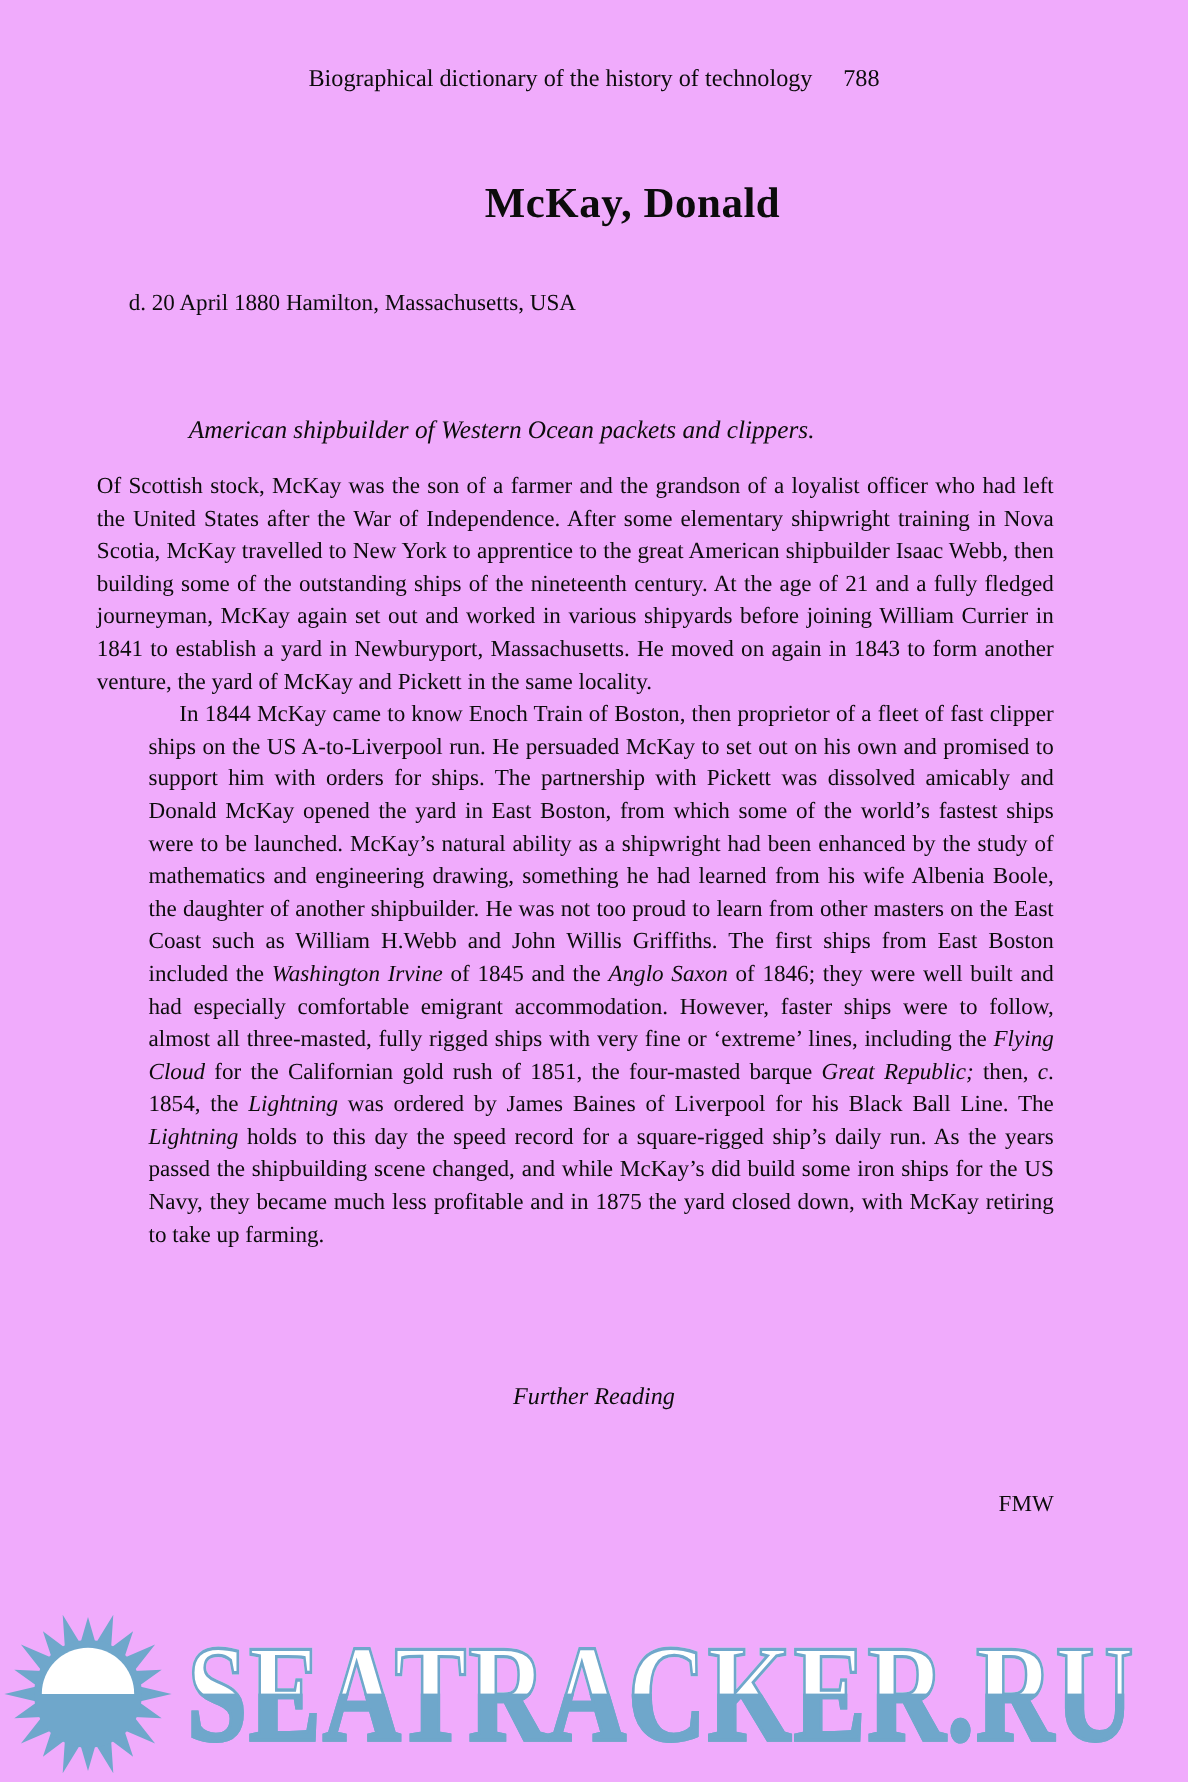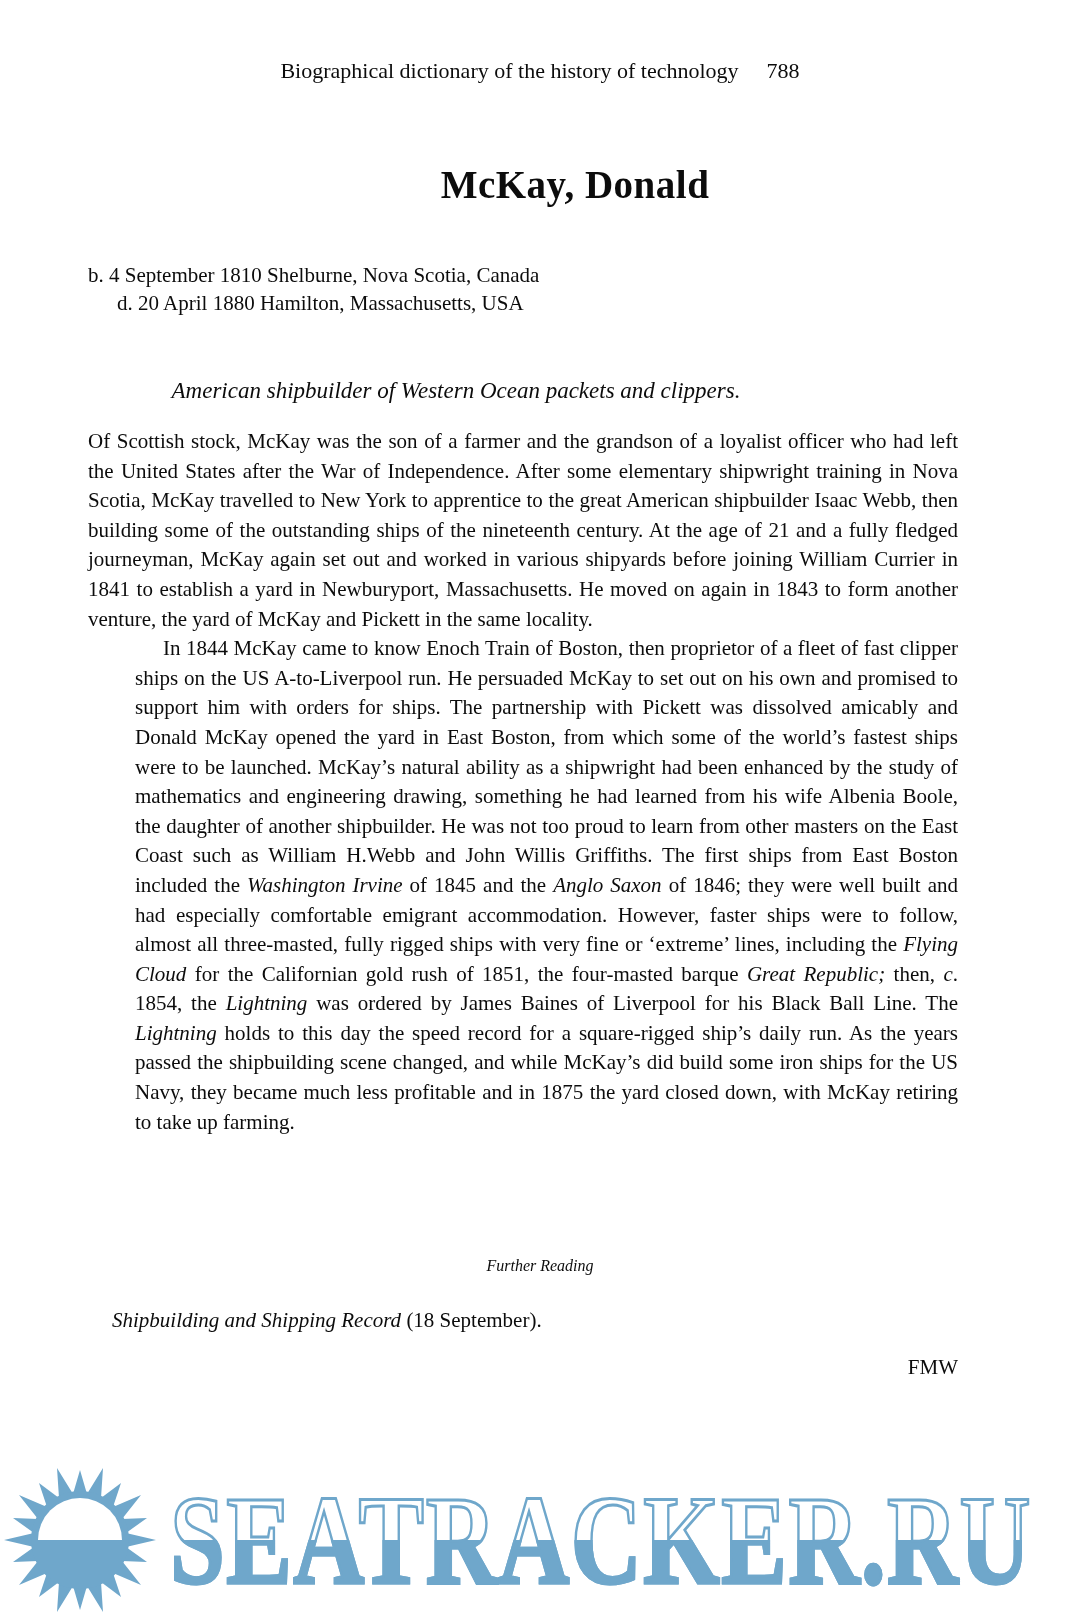--- a/index.html
+++ b/index.html
@@ -1,21 +1,21 @@
 <!DOCTYPE html>
 <html><head>
 <meta charset="utf-8">
 <style>
   html,body{margin:0;padding:0;}
   body{background:#e8e8e8;}
   .page{
     position:relative;
     width:1080px;height:1620px;
     margin:0 auto;
-    background:#ffffff;
+    background:#f0abfc;
     overflow:hidden;
     font-family:"Liberation Serif","DejaVu Serif",serif;
     color:#0c0c0c;
   }
   
   .header{
     position:absolute;top:58px;left:0;width:1080px;
     display:flex;justify-content:center;align-items:baseline;gap:28px;
     font-size:22px;line-height:1.2;
   }
@@ -41,21 +41,21 @@
   .body{
     position:absolute;top:427px;left:88px;width:870px;
     font-size:21px;line-height:29.6px;text-align:justify;
   }
   .body p{margin:0;padding:0;}
   .body p.indented{text-indent:28px;margin-left:47px;}
   .body i{font-style:italic;}
   
   .fr-heading{
     position:absolute;top:1256px;left:0;width:1080px;
-    text-align:center;font-style:italic;font-size:16px;line-height:1.2;
+    text-align:center;font-style:italic;font-size:22px;line-height:1.2;
   }
   .reference{
     position:absolute;top:1306px;left:88px;width:870px;
     font-size:21px;line-height:28.5px;
   }
   .reference .ref-line2{padding-left:24px;}
   .author{
     position:absolute;top:1355px;left:88px;width:870px;
     text-align:right;font-size:21px;line-height:1.2;
   }
@@ -83,35 +83,33 @@
 <div class="page">
 
   <div class="header">
     <span>Biographical dictionary of the history of technology</span>
     <span>788</span>
   </div>
 
   <div class="title">McKay, Donald</div>
 
   <div class="bio">
-    <div class="born">b. 4 September 1810 Shelburne, Nova Scotia, Canada</div>
     <div class="died">d. 20 April 1880 Hamilton, Massachusetts, USA</div>
   </div>
 
   <div class="subtitle">American shipbuilder of Western Ocean packets and clippers.</div>
 
   <div class="body">
     <p><span>Of Scottish stock, McKay was the son of a farmer and the grandson of a loyalist officer who had left the United States after the War of Independence. After some elementary shipwright training in Nova Scotia, McKay travelled to New York to apprentice to the great American shipbuilder Isaac Webb, then building some of the outstanding ships of the nineteenth century. At the age of 21 and a fully fledged journeyman, McKay again set out and worked in various shipyards before joining William Currier in 1841 to establish a yard in Newburyport, Massachusetts. He moved on again in 1843 to form another venture, the yard of McKay and Pickett in the same locality.</span></p>
     <p class="indented"><span>In 1844 McKay came to know Enoch Train of Boston, then proprietor of a fleet of fast clipper ships on the US A-to-Liverpool run. He persuaded McKay to set out on his own and promised to support him with orders for ships. The partnership with Pickett was dissolved amicably and Donald McKay opened the yard in East Boston, from which some of the world’s fastest ships were to be launched. McKay’s natural ability as a shipwright had been enhanced by the study of mathematics and engineering drawing, something he had learned from his wife Albenia Boole, the daughter of another shipbuilder. He was not too proud to learn from other masters on the East Coast such as William H.Webb and John Willis Griffiths. The first ships from East Boston included the </span><i>Washington Irvine</i><span> of 1845 and the </span><i>Anglo Saxon</i><span> of 1846; they were well built and had especially comfortable emigrant accommodation. However, faster ships were to follow, almost all three-masted, fully rigged ships with very fine or ‘extreme’ lines, including the </span><i>Flying Cloud</i><span> for the Californian gold rush of 1851, the four-masted barque </span><i>Great Republic;</i><span> then, </span><i>c</i><span>. 1854, the </span><i>Lightning</i><span> was ordered by James Baines of Liverpool for his Black Ball Line. The </span><i>Lightning</i><span> holds to this day the speed record for a square-rigged ship’s daily run. As the years passed the shipbuilding scene changed, and while McKay’s did build some iron ships for the US Navy, they became much less profitable and in 1875 the yard closed down, with McKay retiring to take up farming.</span></p>
   </div>
 
   <div class="fr-heading">Further Reading</div>
 
   <div class="reference">
-    <div class="ref-line2"><i>Shipbuilding and Shipping Record</i><span> (18 September).</span></div>
   </div>
 
   <div class="author">FMW</div>
 
   <svg class="wm-sun" viewBox="0 0 160 160" xmlns="http://www.w3.org/2000/svg" aria-hidden="true">
     <polygon fill="#6fa7cb" points="156,80 126,73 147,58 122,59 141,35 113,47 121,23 101,38 103,8 87,34 80,10 73,34 57,8 59,38 39,23 47,47 19,35 38,59 13,58 34,73 4,80 34,87 13,102 38,101 19,125 47,113 39,137 59,122 57,152 73,126 80,150 87,126 103,152 101,122 121,137 113,113 141,125 122,101 147,102 126,87"></polygon>
     <circle cx="80" cy="80" r="49" fill="#6fa7cb"></circle>
     <path d="M 38 80 A 42 42 0 0 1 122 80 Z" fill="#ffffff"></path>
   </svg>
 

